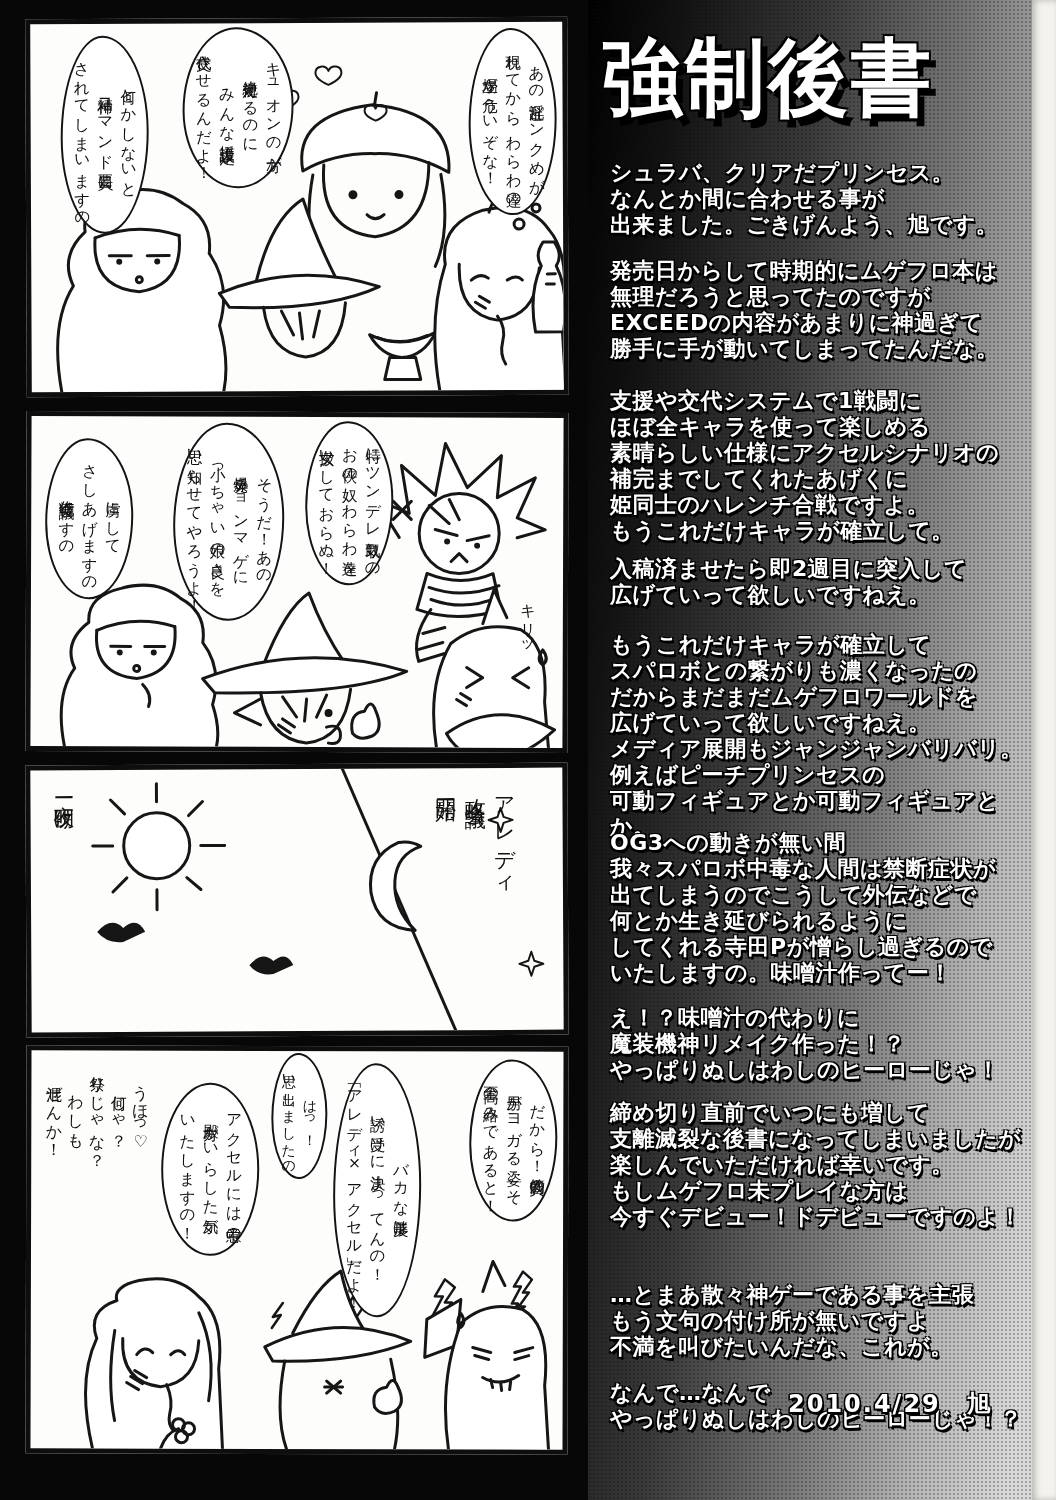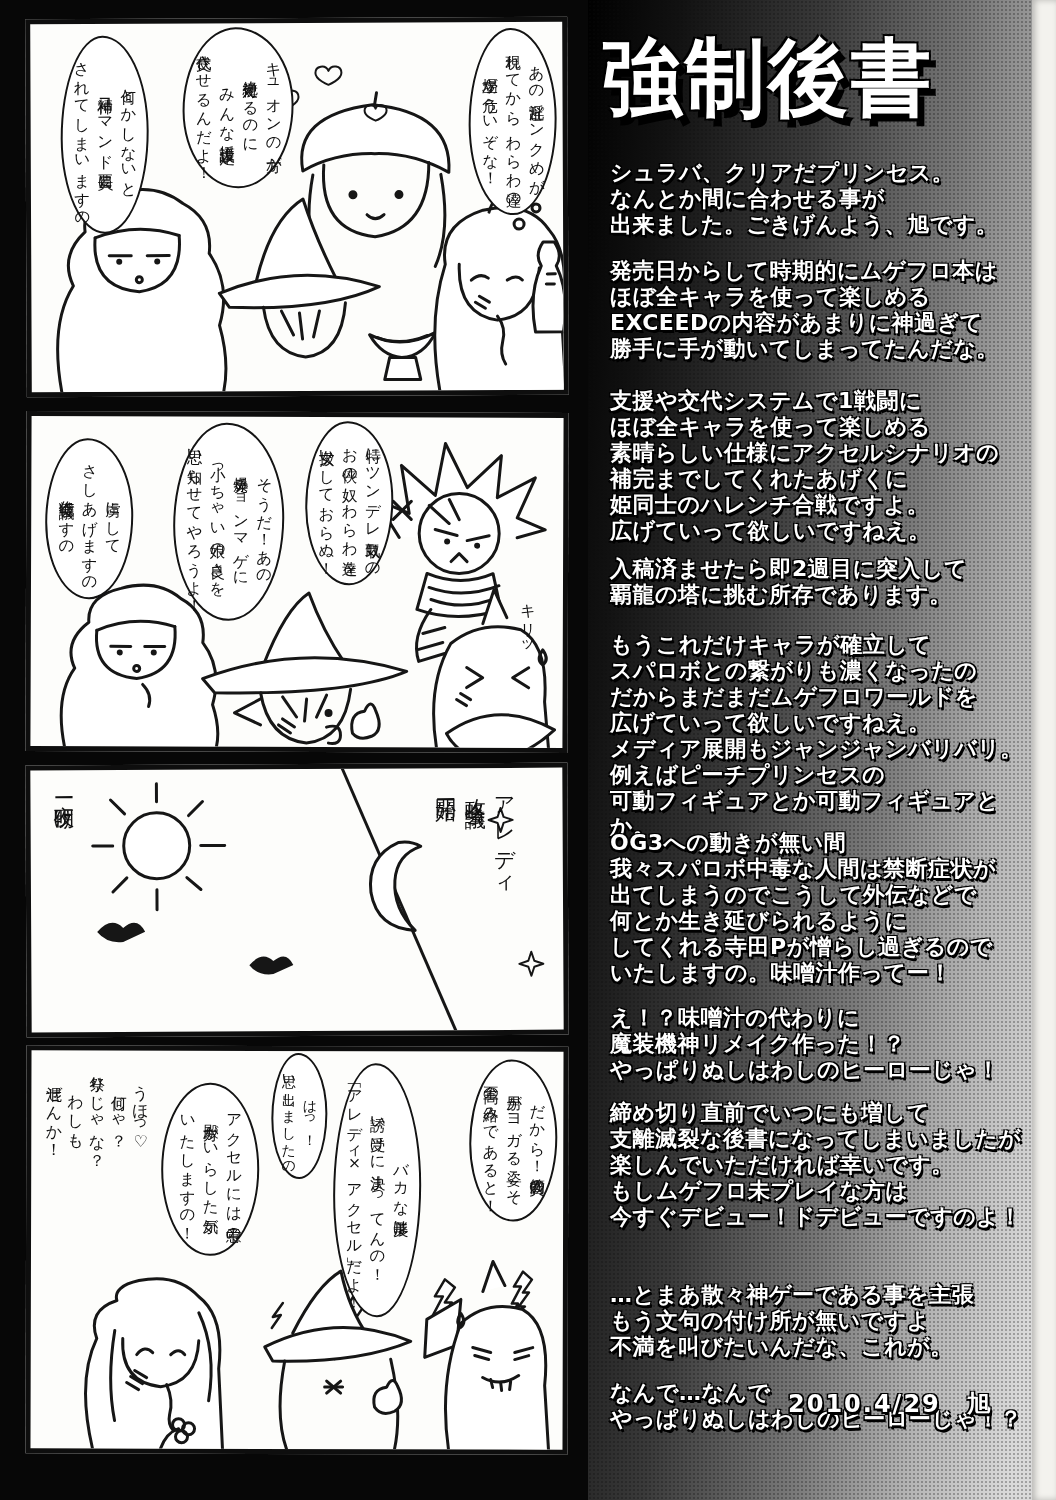--- a/index.html
+++ b/index.html
@@ -323,31 +323,31 @@
 混ぜんか！</div>
   </div>
 </div>
 
 <div class="afterword">
   <h1 class="aw-title">強制後書</h1>
   <p class="para" style="top:160px">シュラバ、クリアだプリンセス。
 なんとか間に合わせる事が
 出来ました。ごきげんよう、旭です。</p>
   <p class="para" style="top:258px">発売日からして時期的にムゲフロ本は
-ほぼ全キャラを使って楽しめる
+無理だろうと思ってたのですが
 EXCEEDの内容があまりに神過ぎて
 勝手に手が動いてしまってたんだな。</p>
   <p class="para" style="top:388px">支援や交代システムで1戦闘に
 ほぼ全キャラを使って楽しめる
 素晴らしい仕様にアクセルシナリオの
 補完までしてくれたあげくに
 姫同士のハレンチ合戦ですよ。
+もうこれだけキャラが確立して。</p>
+  <p class="para" style="top:556px">入稿済ませたら即2週目に突入して
 広げていって欲しいですねえ。</p>
-  <p class="para" style="top:556px">入稿済ませたら即2週目に突入して
-覇龍の塔に挑む所存であります。</p>
   <p class="para" style="top:632px">もうこれだけキャラが確立して
 スパロボとの繋がりも濃くなったの
 だからまだまだムゲフロワールドを
 広げていって欲しいですねえ。
 メディア展開もジャンジャンバリバリ。
 例えばピーチプリンセスの
 可動フィギュアとか可動フィギュアとか。</p>
   <p class="para" style="top:830px">OG3への動きが無い間
 我々スパロボ中毒な人間は禁断症状が
 出てしまうのでこうして外伝などで

